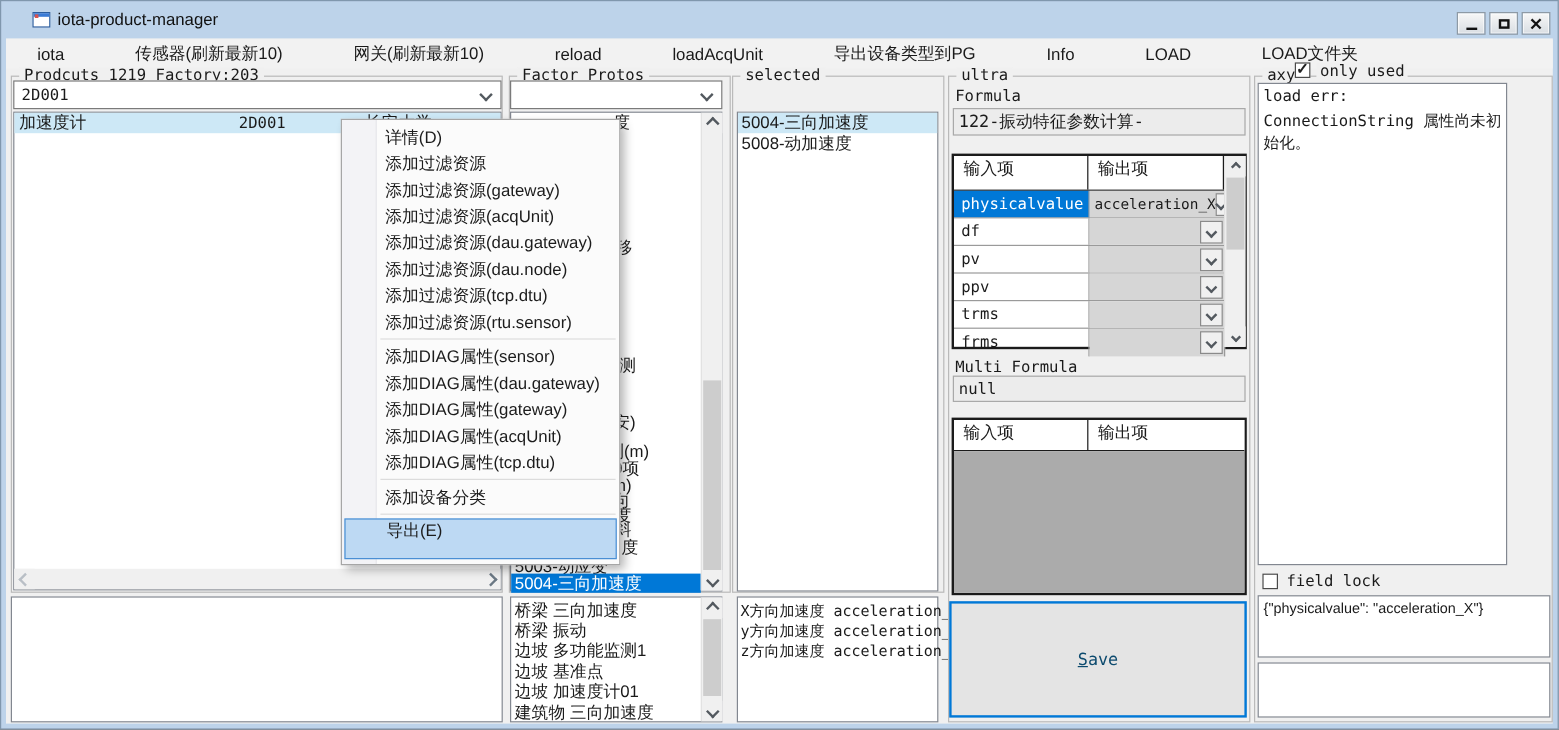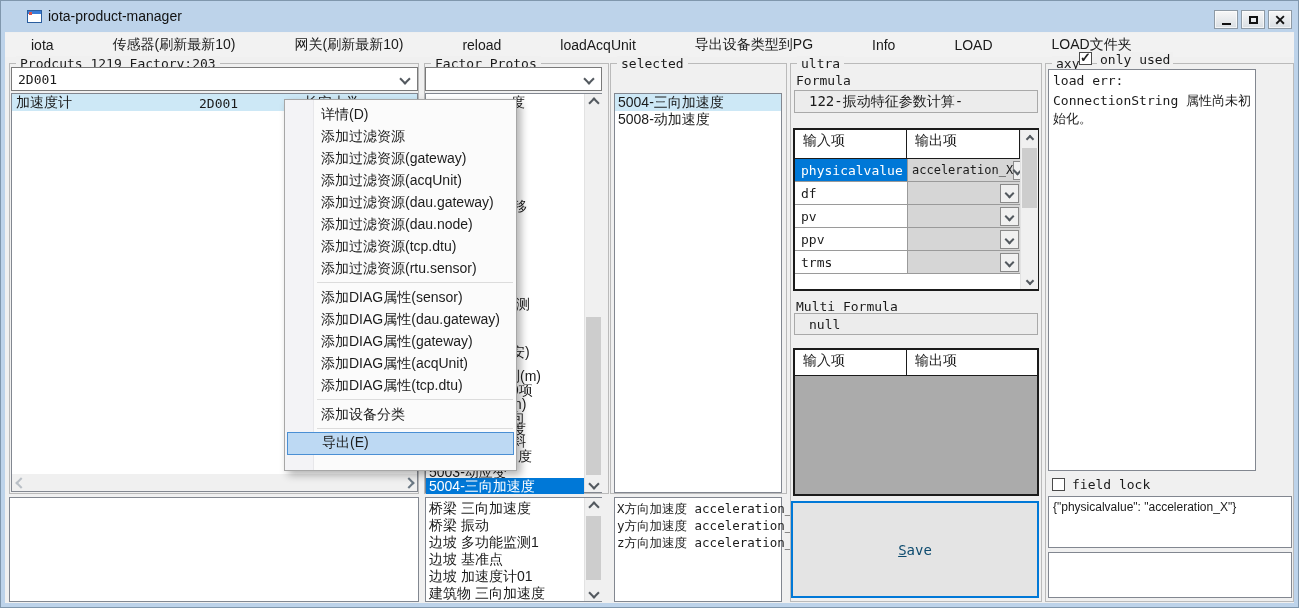--- a/index.html
+++ b/index.html
@@ -19,21 +19,21 @@
   .glyph-close{font-size:14px;font-weight:bold;color:#111;line-height:1;}
   
   .client{position:absolute;left:4px;top:31px;right:4px;bottom:4px;background:#f0f0f0;}
   .menubar{position:absolute;left:4px;top:32px;right:4px;height:24px;background:#f2f2f2;display:flex;align-items:center;padding-left:16px;gap:39px;}
   .menubar .mi{padding:2px 10px;font-size:14px;white-space:nowrap;}
   
   .grp{position:absolute;border:1px solid #bababa;box-sizing:border-box;}
   .gt{position:absolute;top:-8px;left:6px;background:#f0f0f0;padding:0 4px;font-family:"DejaVu Sans Mono",monospace;font-size:13px;white-space:nowrap;}
   
   .lb{position:absolute;background:#fff;border:1px solid #828790;box-sizing:border-box;}
-  .tbgray{position:absolute;background:#ececec;border:1px solid #a9a9a9;box-sizing:border-box;font-family:"DejaVu Sans Mono",monospace;font-size:13px;display:flex;align-items:center;padding-left:14px;}
+  .tbgray{position:absolute;background:#ececec;border:1px solid #a9a9a9;box-sizing:border-box;font-family:"DejaVu Sans Mono",monospace;font-size:13px;display:flex;align-items:center;padding-left:4px;}
   .combo{position:absolute;background:#fff;border:1px solid #7a7a7a;box-sizing:border-box;display:flex;align-items:center;font-family:"DejaVu Sans Mono",monospace;font-size:13px;padding-left:6px;}
   .combo .cbtn{margin-left:auto;width:24px;align-self:stretch;display:flex;align-items:center;justify-content:center;}
   .chev{display:inline-block;width:6px;height:6px;border-right:2px solid #53595f;border-bottom:2px solid #53595f;}
   .c-up{transform:rotate(-135deg);} .c-down{transform:rotate(45deg);} .c-left{transform:rotate(135deg);} .c-right{transform:rotate(-45deg);}
   .vsb{position:absolute;width:17px;background:#f0f0f0;border-left:1px solid #e2e2e2;}
   .sbbtn{position:absolute;width:17px;height:17px;display:flex;align-items:center;justify-content:center;background:#f0f0f0;}
   .thumb{position:absolute;left:1px;width:15px;background:#cdcdcd;}
   .hsb{position:absolute;height:17px;background:#f0f0f0;display:flex;justify-content:space-between;align-items:center;}
   .cb{position:absolute;width:13px;height:13px;background:#fff;border:1px solid #4a4a4a;box-sizing:border-box;}
   .cb.checked::after{content:"✓";position:absolute;left:0px;top:-3px;font-size:13px;font-weight:bold;color:#222;}
@@ -47,21 +47,21 @@
   .grow{display:flex;border-bottom:1px solid #9a9a9a;height:23px;box-sizing:border-box;}
   .gc1{width:113px;box-sizing:border-box;border-right:1px solid #9a9a9a;font-family:"DejaVu Sans Mono",monospace;font-size:13px;display:flex;align-items:center;padding-left:6px;}
   .gc2{width:113px;box-sizing:border-box;background:#d6d6d6;display:flex;align-items:center;font-family:"DejaVu Sans Mono",monospace;font-size:12px;padding-left:4px;border-right:1px solid #9a9a9a;}
   .ddbtn{margin-left:auto;width:19px;height:19px;background:#f0f0f0;border:1px solid #8a8a8a;box-sizing:border-box;display:flex;align-items:center;justify-content:center;margin-right:1px;}
   .sel{background:#0078d7;color:#fff;}
   
   #ctx{position:absolute;left:283px;top:98px;width:233px;height:372px;background:#fbfbfb;border:1px solid #a6a6a6;box-shadow:4px 4px 8px rgba(0,0,0,.3);box-sizing:border-box;padding-top:3px;z-index:60;}
   #ctx .margincol{position:absolute;left:0;top:0;bottom:0;width:28px;background:#f3f3f6;border-right:1px solid #e7e7ea;}
   .cmi{position:relative;height:22px;line-height:22px;padding-left:36px;font-size:14px;color:#1c1c1c;white-space:nowrap;}
   .cmsep{height:1px;background:#dcdcdc;margin:3px 3px 3px 32px;}
-  .cmi.hl{background:#bdd9f3;border:1px solid #4a8fd4;box-sizing:border-box;margin:0 2px;padding-left:34px;height:23px;line-height:19px;}
+  .cmi.hl{background:#bdd9f3;border:1px solid #4a8fd4;box-sizing:border-box;margin:0 2px;padding-left:34px;height:34px;line-height:19px;}
   
   .savebtn{position:absolute;background:#e4e4e4;border:2px solid #0078d7;box-sizing:border-box;display:flex;align-items:center;justify-content:center;}
   .savebtn .lbl{display:block;font-family:"DejaVu Sans Mono",monospace;font-size:14px;color:#0c4a6e;}
   .savebtn .lbl::first-letter{text-decoration:underline;}
   .lab{position:absolute;font-family:"DejaVu Sans Mono",monospace;font-size:13px;white-space:nowrap;}
 </style>
 </head>
 <body>
 
 <div id="window">
@@ -229,20 +229,29 @@
       <div class="gc1">ppv</div>
       <div class="gc2">
           <span></span>
           <span class="ddbtn">
             <span class="chev c-down" style="width:5px;height:5px;"></span>
           </span>
         </div>
     </div>
     <div class="grow">
       <div class="gc1">trms</div>
+      <div class="gc2">
+          <span></span>
+          <span class="ddbtn">
+            <span class="chev c-down" style="width:5px;height:5px;"></span>
+          </span>
+        </div>
+    </div>
+    <div class="grow" style="border-bottom:none;">
+      <div class="gc1">frms</div>
       <div class="gc2">
           <span></span>
           <span class="ddbtn">
             <span class="chev c-down" style="width:5px;height:5px;"></span>
           </span>
         </div>
     </div>
   </div>
   <div class="vsb" style="left:1019px;top:129px;height:159px;">
     <span class="sbbtn" style="left:0;top:0;">

